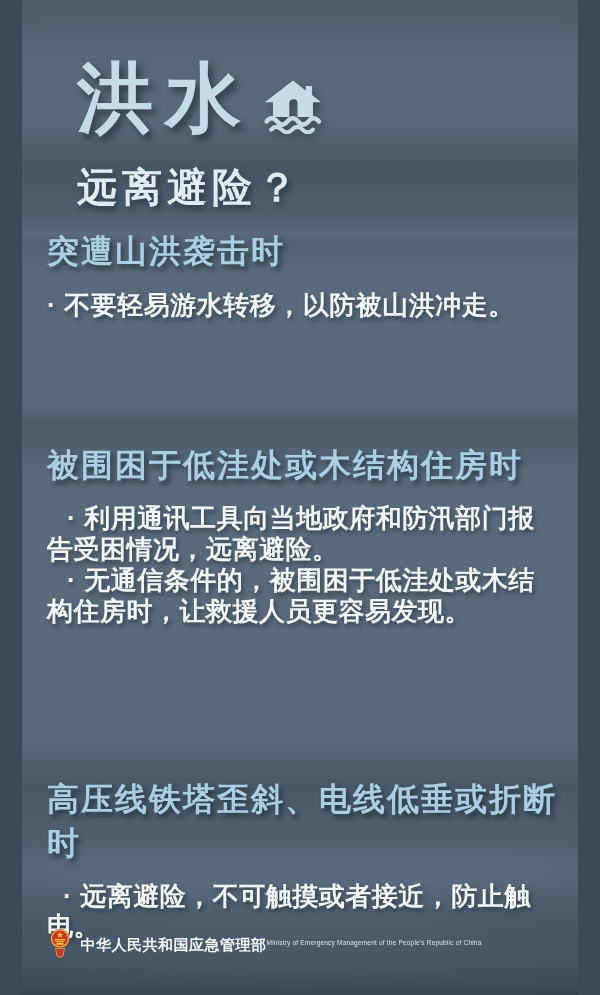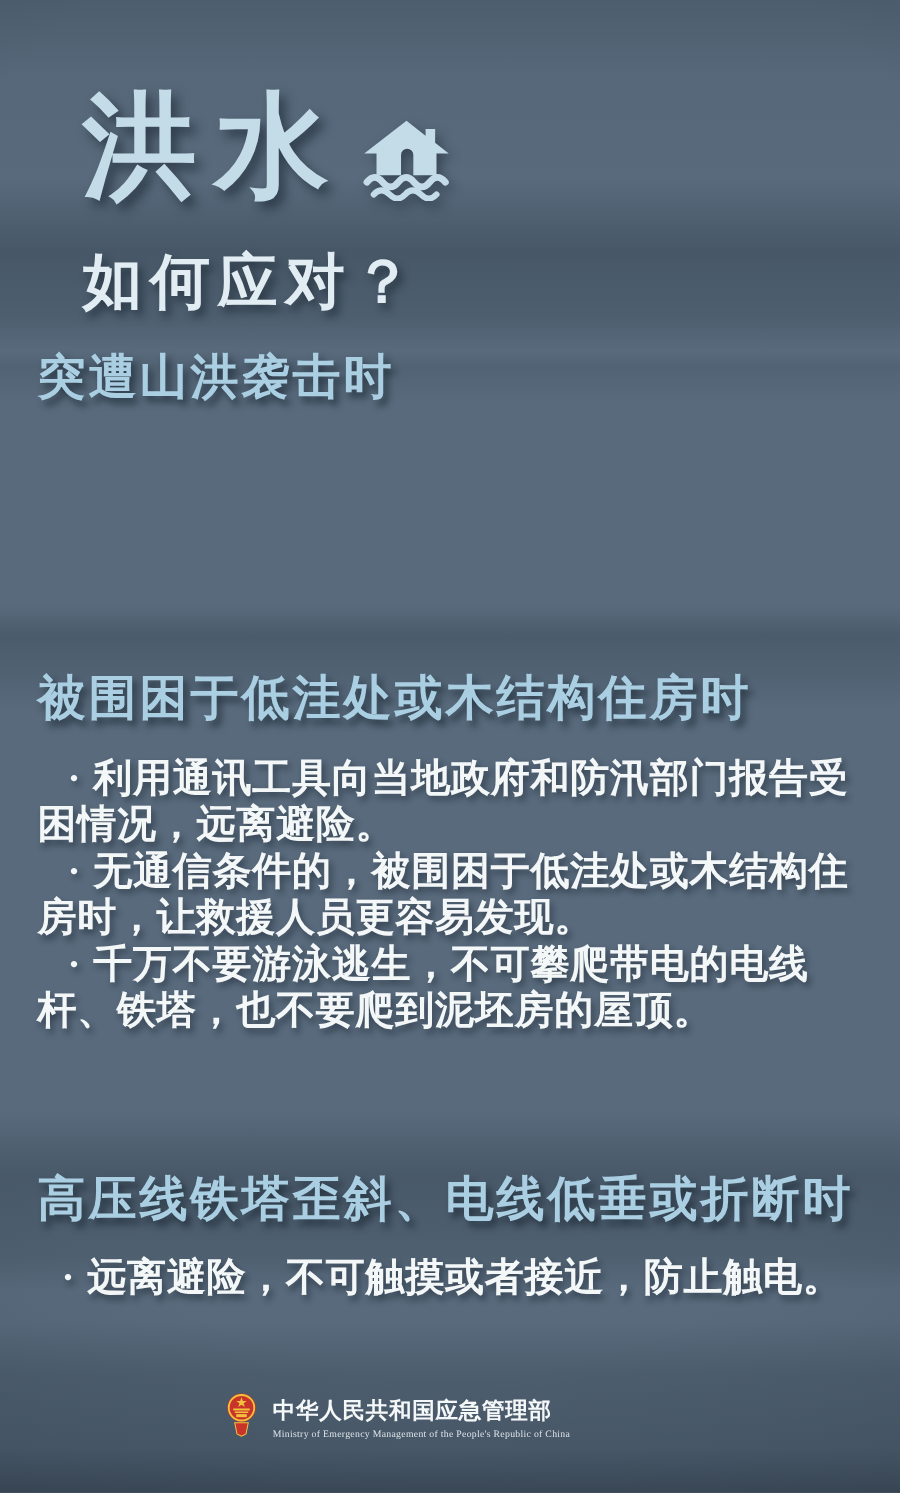--- a/index.html
+++ b/index.html
@@ -1,22 +1,22 @@
 <!DOCTYPE html>
 <html><head>
 <meta charset="utf-8">
 <style>
   html, body { margin: 0; padding: 0; background: #3b4a57; }
   .poster {
     position: relative;
-    width: 600px;
+    width: 556px;
     height: 995px;
     margin: 0 auto;
     overflow: hidden;
-    font-family: Liberation Serif, serif;
+    font-family: Liberation Sans, sans-serif;
     background-color: #586a7c;
     background-image:
       radial-gradient(ellipse 130% 90% at 50% 42%, rgba(0,0,0,0) 55%, rgba(12,22,32,0.22) 100%),
       linear-gradient(180deg,
         rgba(25,36,46,0.18) 0%, rgba(25,36,46,0.04) 5%,
         rgba(0,0,0,0) 12%,
         rgba(22,33,43,0.26) 16.8%, rgba(22,33,43,0.16) 21.2%, rgba(0,0,0,0) 23.5%,
         rgba(22,33,43,0.10) 24.5%, rgba(0,0,0,0) 27%,
         rgba(0,0,0,0) 40.5%, rgba(22,33,43,0.20) 42.6%, rgba(22,33,43,0.10) 45.5%, rgba(0,0,0,0) 47.5%,
         rgba(0,0,0,0) 74.5%, rgba(22,33,43,0.12) 76.5%,
@@ -75,21 +75,21 @@
   
   .footer {
     position: absolute;
     left: 0; right: 0; top: 928px;
     display: flex;
     justify-content: center;
     align-items: center;
     transform: translateX(-35px);
   }
   .emblem { width: 22px; height: 34px; margin-right: 10px; }
-  .footer-text { display: flex; flex-direction: column; }
+  .footer-text { display: flex; flex-direction: row; }
   .org-cn {
     font-size: 15px;
     font-weight: bold;
     letter-spacing: 0.5px;
     color: #f5f8f9;
   }
   .org-en {
     margin-top: 3px;
     font-size: 6.5px;
     letter-spacing: 0.2px;
@@ -106,35 +106,35 @@
       <h1 class="poster-title">洪水</h1>
       <span class="title-icon">
         <svg viewBox="0 0 66 60" width="60" height="56" aria-hidden="true">
           <path fill="currentColor" fill-rule="evenodd" d="M33 2 L47 13 L47 8 L54 8 L54 18 L64 26 L55 26 L55 42 L11 42 L11 26 L2 26 Z
                M29 27 a4.5 4.5 0 0 1 9 0 L38 42 L29 42 Z"></path>
           <path d="M4 47 q5.5 -7 11.5 0 t11.5 0 t11.5 0 t11.5 0 t11.5 0" stroke="currentColor" stroke-width="5" fill="none" stroke-linecap="round"></path>
           <path d="M9 56 q5.5 -6 11.5 0 t11.5 0 t11.5 0 t11.5 0" stroke="currentColor" stroke-width="4.5" fill="none" stroke-linecap="round"></path>
         </svg>
       </span>
     </div>
-    <div class="poster-subtitle">如何应对？</div>
+    <div class="poster-subtitle">远离避险？</div>
   </div>
 
   <div class="section section-1">
     <h2 class="section-heading">突遭山洪袭击时</h2>
     <div class="bullets">
+      <p class="bullet"><span class="dot">·</span><span>不要轻易游水转移，以防被山洪冲走。</span></p>
     </div>
   </div>
 
   <div class="section section-2">
     <h2 class="section-heading">被围困于低洼处或木结构住房时</h2>
     <div class="bullets">
       <p class="bullet"><span class="dot">·</span><span>利用通讯工具向当地政府和防汛部门报告受困情况，远离避险。</span></p>
       <p class="bullet"><span class="dot">·</span><span>无通信条件的，被围困于低洼处或木结构住房时，让救援人员更容易发现。</span></p>
-      <p class="bullet"><span class="dot">·</span><span>千万不要游泳逃生，不可攀爬带电的电线杆、铁塔，也不要爬到泥坯房的屋顶。</span></p>
     </div>
   </div>
 
   <div class="section section-3">
     <h2 class="section-heading">高压线铁塔歪斜、电线低垂或折断时</h2>
     <div class="bullets">
       <p class="bullet"><span class="dot">·</span><span>远离避险，不可触摸或者接近，防止触电。</span></p>
     </div>
   </div>
 

